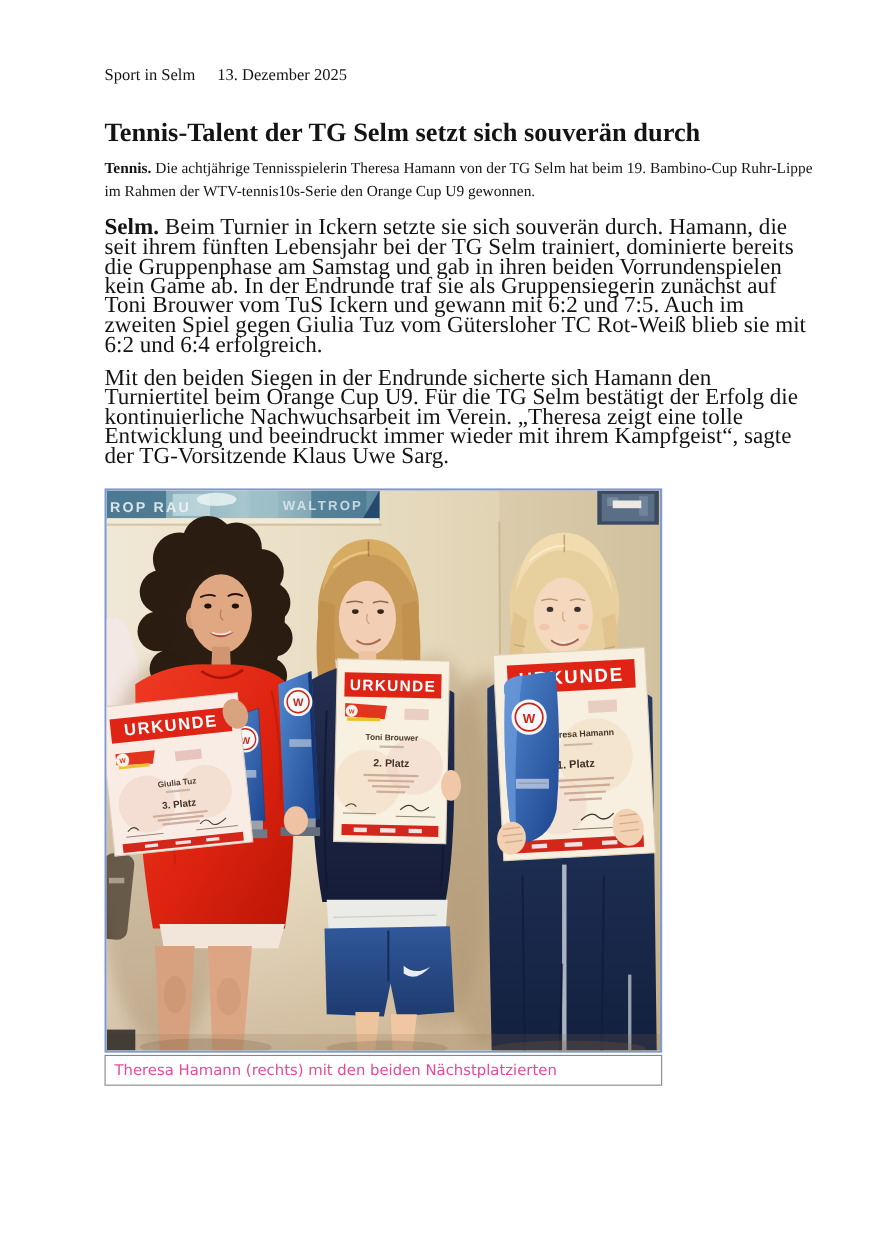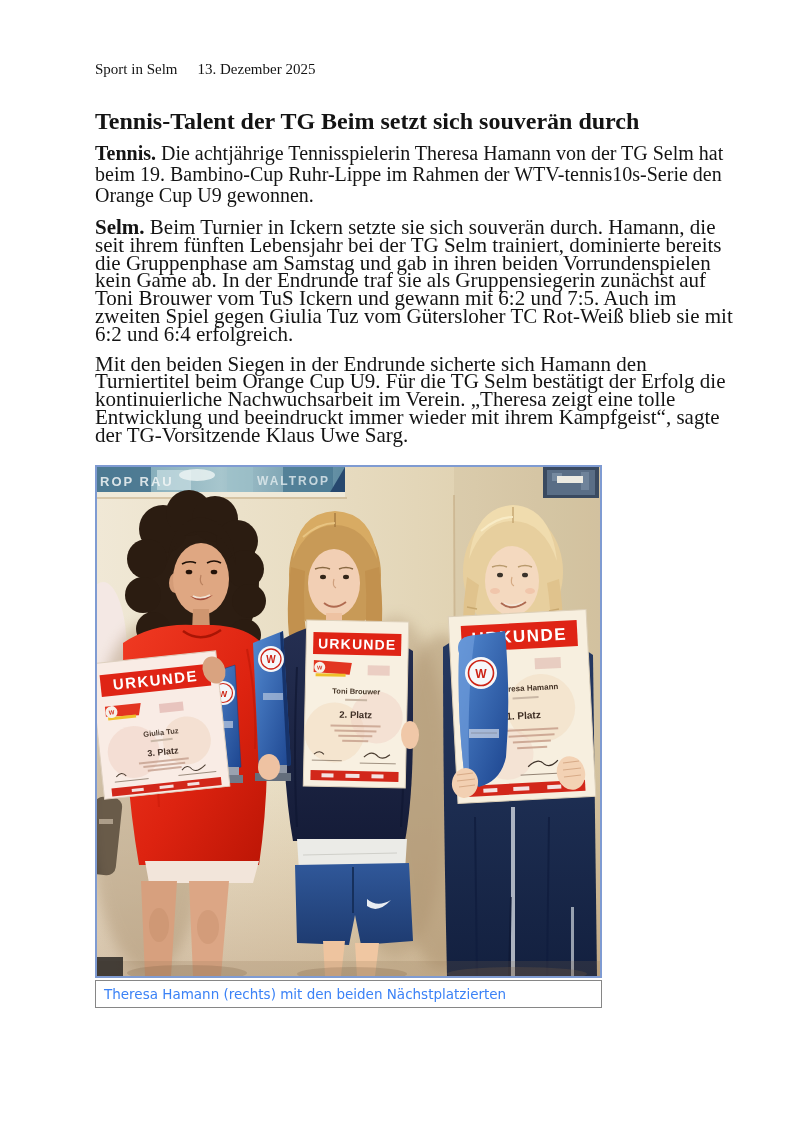--- a/index.html
+++ b/index.html
@@ -2,42 +2,42 @@
 <html><head>
 <meta charset="utf-8">
 <style>
   html,body{margin:0;padding:0;background:#ffffff;}
   body{width:800px;height:1132px;overflow:hidden;
        font-family:"Liberation Serif","DejaVu Serif",serif;color:#141414;}
   .page{padding:60px 26px 0 95px;width:647px;}
   .byline{font-size:15px;line-height:18px;margin:0 0 30px 0;}
   .byline .pub{margin-right:20px;}
   h1.headline{font-size:24px;line-height:26px;font-weight:700;margin:0 0 9px 0;letter-spacing:0;}
-  p.lead{font-size:20px;line-height:21px;margin:0 0 13px 0;}
+  p.lead{font-size:14px;line-height:21px;margin:0 0 13px 0;}
   p.body-p{font-size:21px;line-height:17.8px;margin:0 0 12px 0;}
   strong.lead-in{font-weight:700;}
   figure.photo-figure{margin:20px 0 0 0;width:507px;}
   .photo-frame{width:503px;height:509px;border:2px solid #7f9bd2;display:block;}
   .photo-frame svg{display:block;}
   figcaption.photo-caption{box-sizing:border-box;width:507px;margin-top:2px;
-      border:1px solid #868686;background:#ffffff;color:#3b82f6;
+      border:1px solid #868686;background:#ffffff;color:#ec4899;
       font-family:"DejaVu Sans","Liberation Sans",sans-serif;
       font-size:13.5px;line-height:18px;padding:4px 8px;}
   svg text{font-family:"Liberation Sans","DejaVu Sans",sans-serif;}
 </style>
 </head>
 <body>
 
 <div class="page">
 
   <div class="byline">
     <span class="pub">Sport in Selm</span><span>13. Dezember 2025</span>
   </div>
 
-  <h1 class="headline">Tennis-Talent der TG Beim setzt sich souverän durch</h1>
+  <h1 class="headline">Tennis-Talent der TG Selm setzt sich souverän durch</h1>
 
   <p class="lead">
     <strong class="lead-in">Tennis.</strong>
     <span>Die achtjährige Tennisspielerin Theresa Hamann von der TG Selm hat beim 19. Bambino-Cup Ruhr-Lippe im Rahmen der WTV-tennis10s-Serie den Orange Cup U9 gewonnen.</span>
   </p>
 
   <p class="body-p">
     <strong class="lead-in">Selm.</strong>
     <span>Beim Turnier in Ickern setzte sie sich souverän durch. Hamann, die seit ihrem fünften Lebensjahr bei der TG Selm trainiert, dominierte bereits die Gruppenphase am Samstag und gab in ihren beiden Vorrundenspielen kein Game ab. In der Endrunde traf sie als Gruppensiegerin zunächst auf Toni Brouwer vom TuS Ickern und gewann mit 6:2 und 7:5. Auch im zweiten Spiel gegen Giulia Tuz vom Gütersloher TC Rot-Weiß blieb sie mit 6:2 und 6:4 erfolgreich.</span>
   </p>

